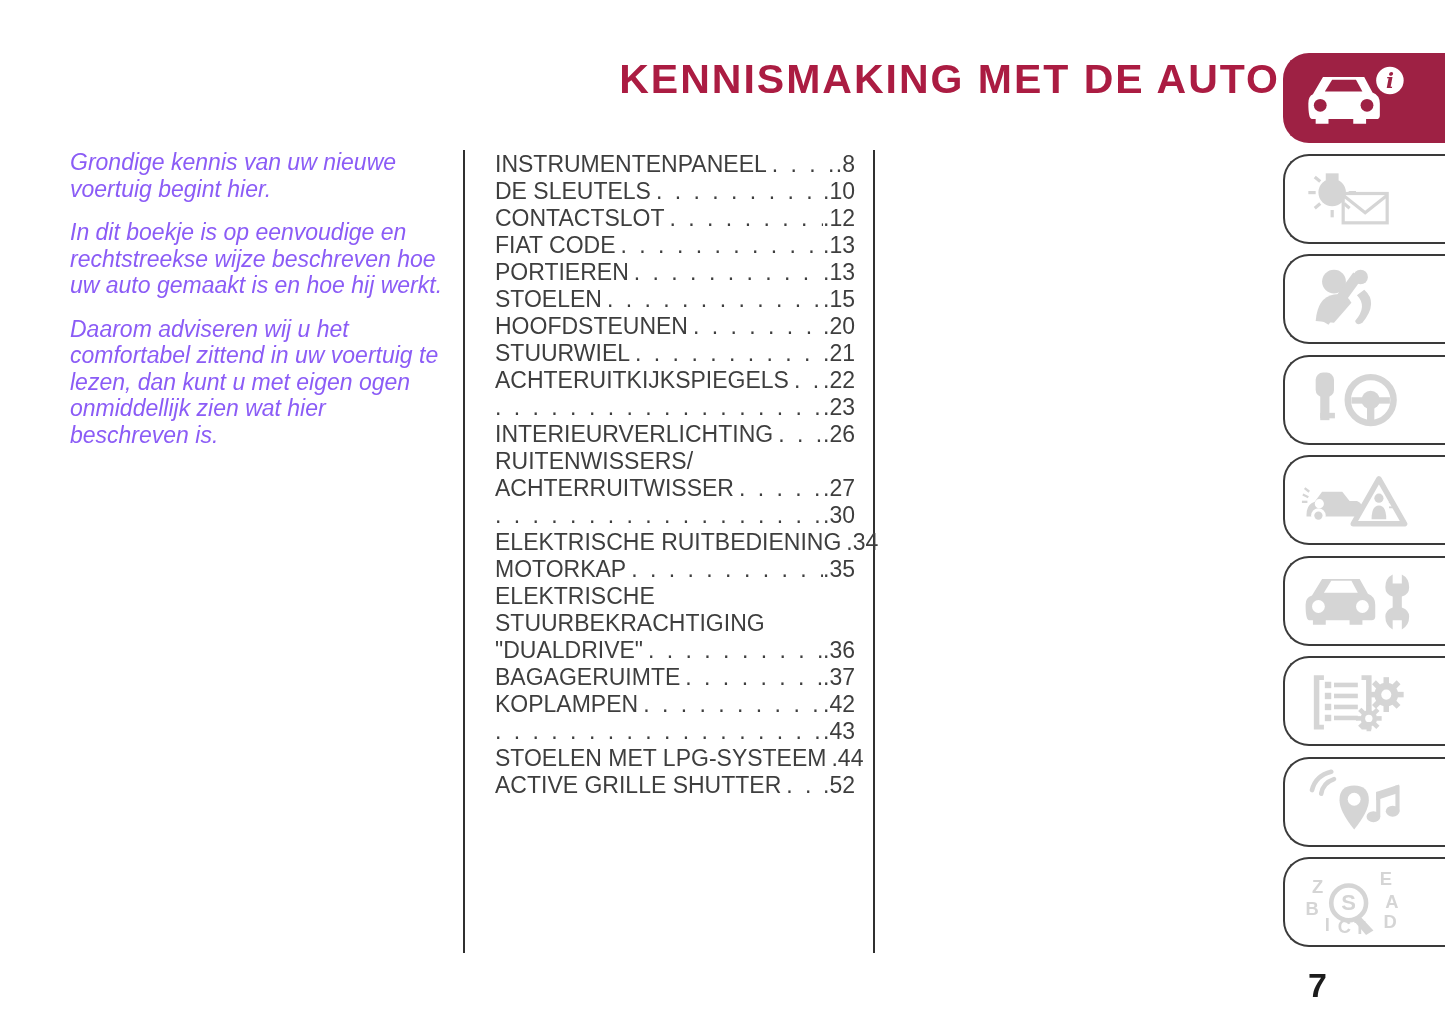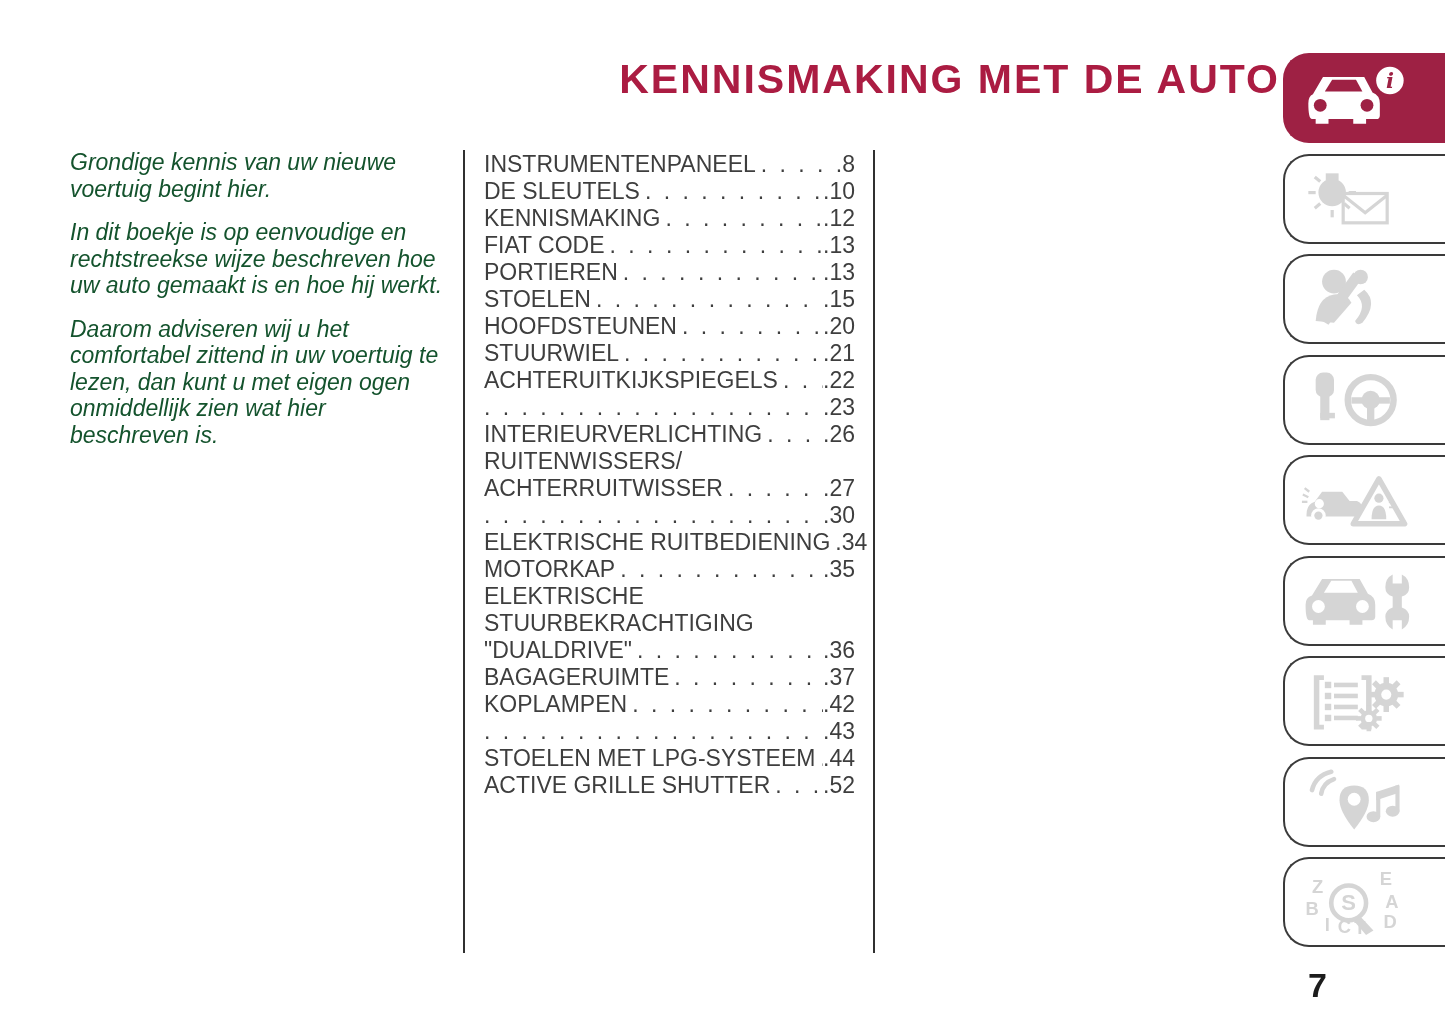--- a/index.html
+++ b/index.html
@@ -26,37 +26,38 @@
     letter-spacing:2px;
     color:var(--title-red);
     white-space:nowrap;
   }
   .intro-col{
     position:absolute;
     top:149px;left:70px;width:378px;
     font-style:italic;
     font-size:23px;
     line-height:26.5px;
-    color:#14532d;
+    color:#8b5cf6;
   }
   .intro-col p{margin-bottom:17px;}
   .toc{
     position:absolute;
     top:150px;left:463px;width:412px;height:803px;
     border-left:2px solid var(--line-dark);
     border-right:2px solid var(--line-dark);
     padding:1px 18px 0 19px;
     color:var(--text-dark);
     font-size:23px;
   }
   .toc-row{
     display:flex;
     align-items:baseline;
     line-height:27px;
     white-space:nowrap;
+    margin-left:11px;
   }
   .toc-label{flex:0 0 auto;padding-right:5px;}
   .toc-dots{
     flex:1 1 auto;
     overflow:hidden;
     white-space:nowrap;
     word-spacing:6px;
     min-width:0;
     text-align:right;
   }
@@ -109,21 +110,21 @@
       <span class="toc-label">INSTRUMENTENPANEEL</span>
       <span class="toc-dots">. . . . . . . . . . . . . . . . . . . . . . . .</span>
       <span class="toc-page">.8</span>
     </div>
     <div class="toc-row">
       <span class="toc-label">DE SLEUTELS</span>
       <span class="toc-dots">. . . . . . . . . . . . . . . . . . . . . . . .</span>
       <span class="toc-page">.10</span>
     </div>
     <div class="toc-row">
-      <span class="toc-label">KENNISMAKING</span>
+      <span class="toc-label">CONTACTSLOT</span>
       <span class="toc-dots">. . . . . . . . . . . . . . . . . . . . . . . .</span>
       <span class="toc-page">.12</span>
     </div>
     <div class="toc-row">
       <span class="toc-label">FIAT CODE</span>
       <span class="toc-dots">. . . . . . . . . . . . . . . . . . . . . . . .</span>
       <span class="toc-page">.13</span>
     </div>
     <div class="toc-row">
       <span class="toc-label">PORTIEREN</span>

